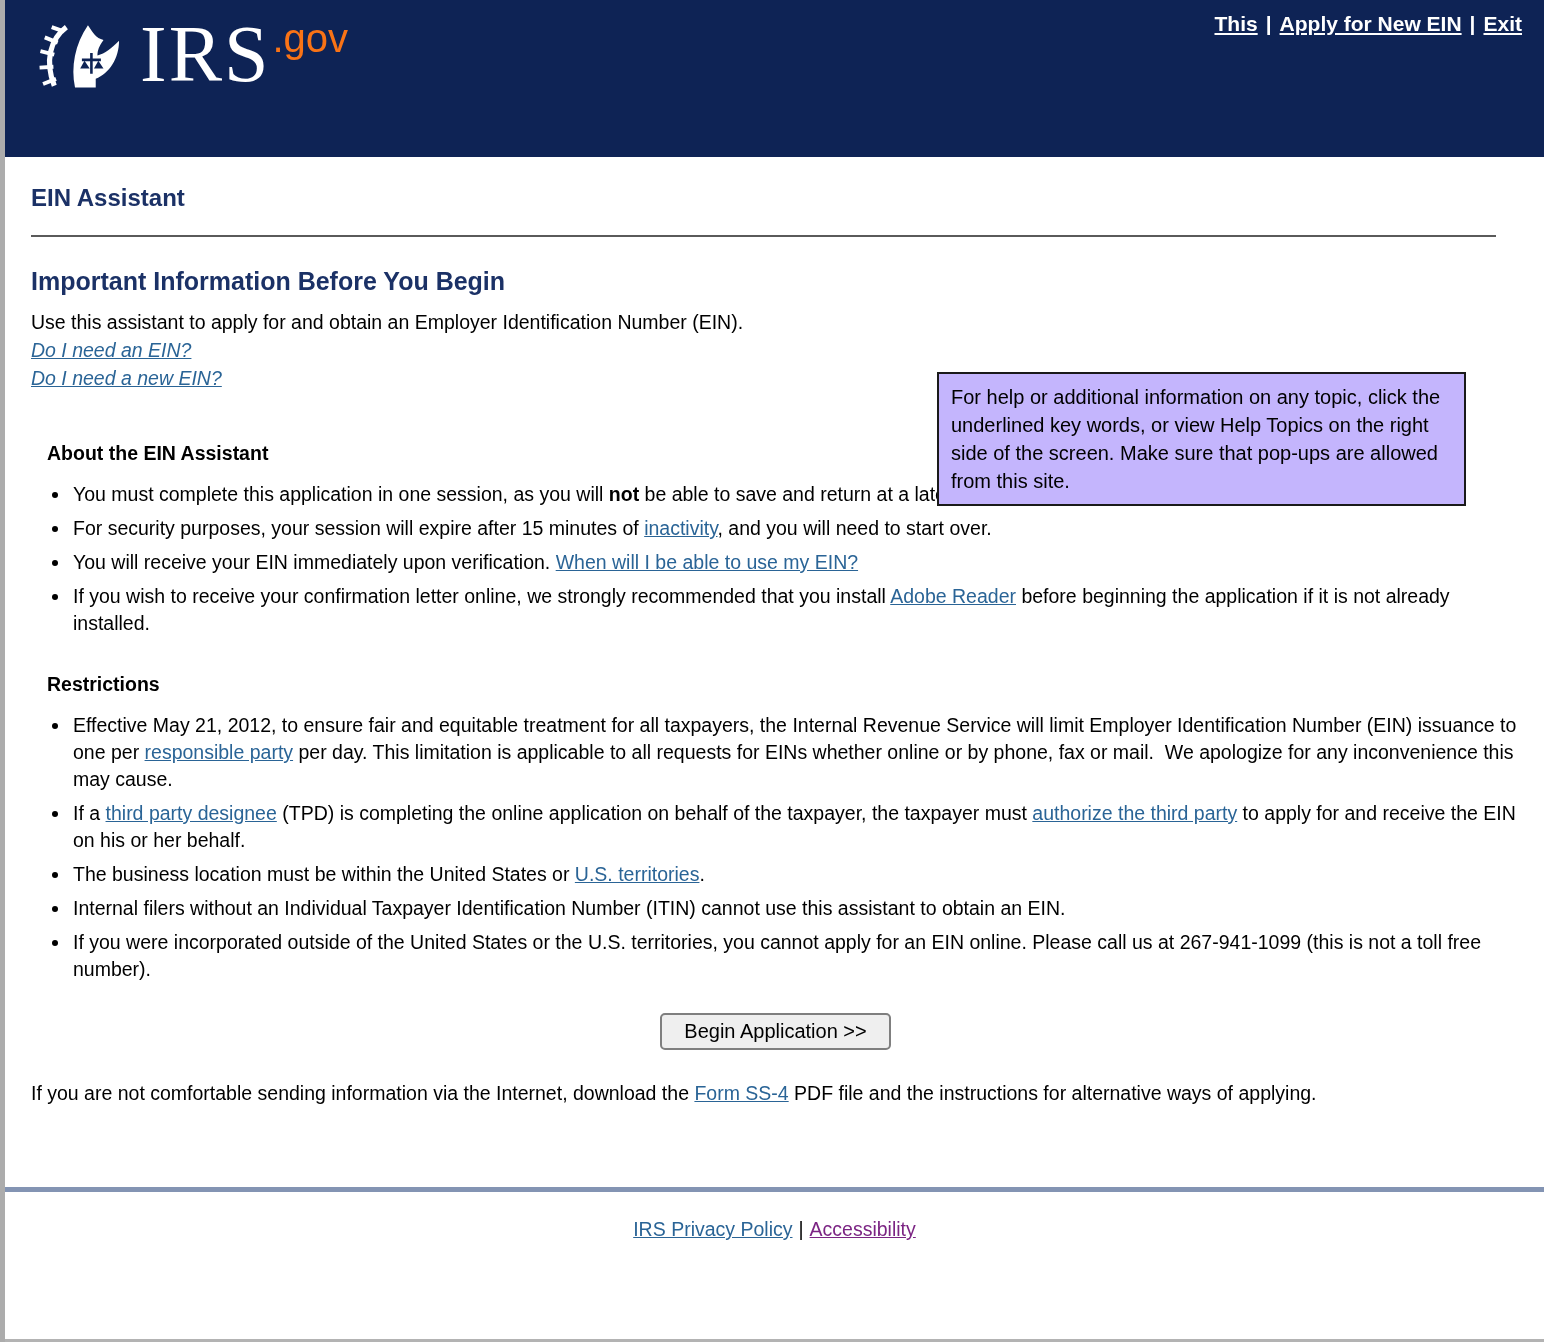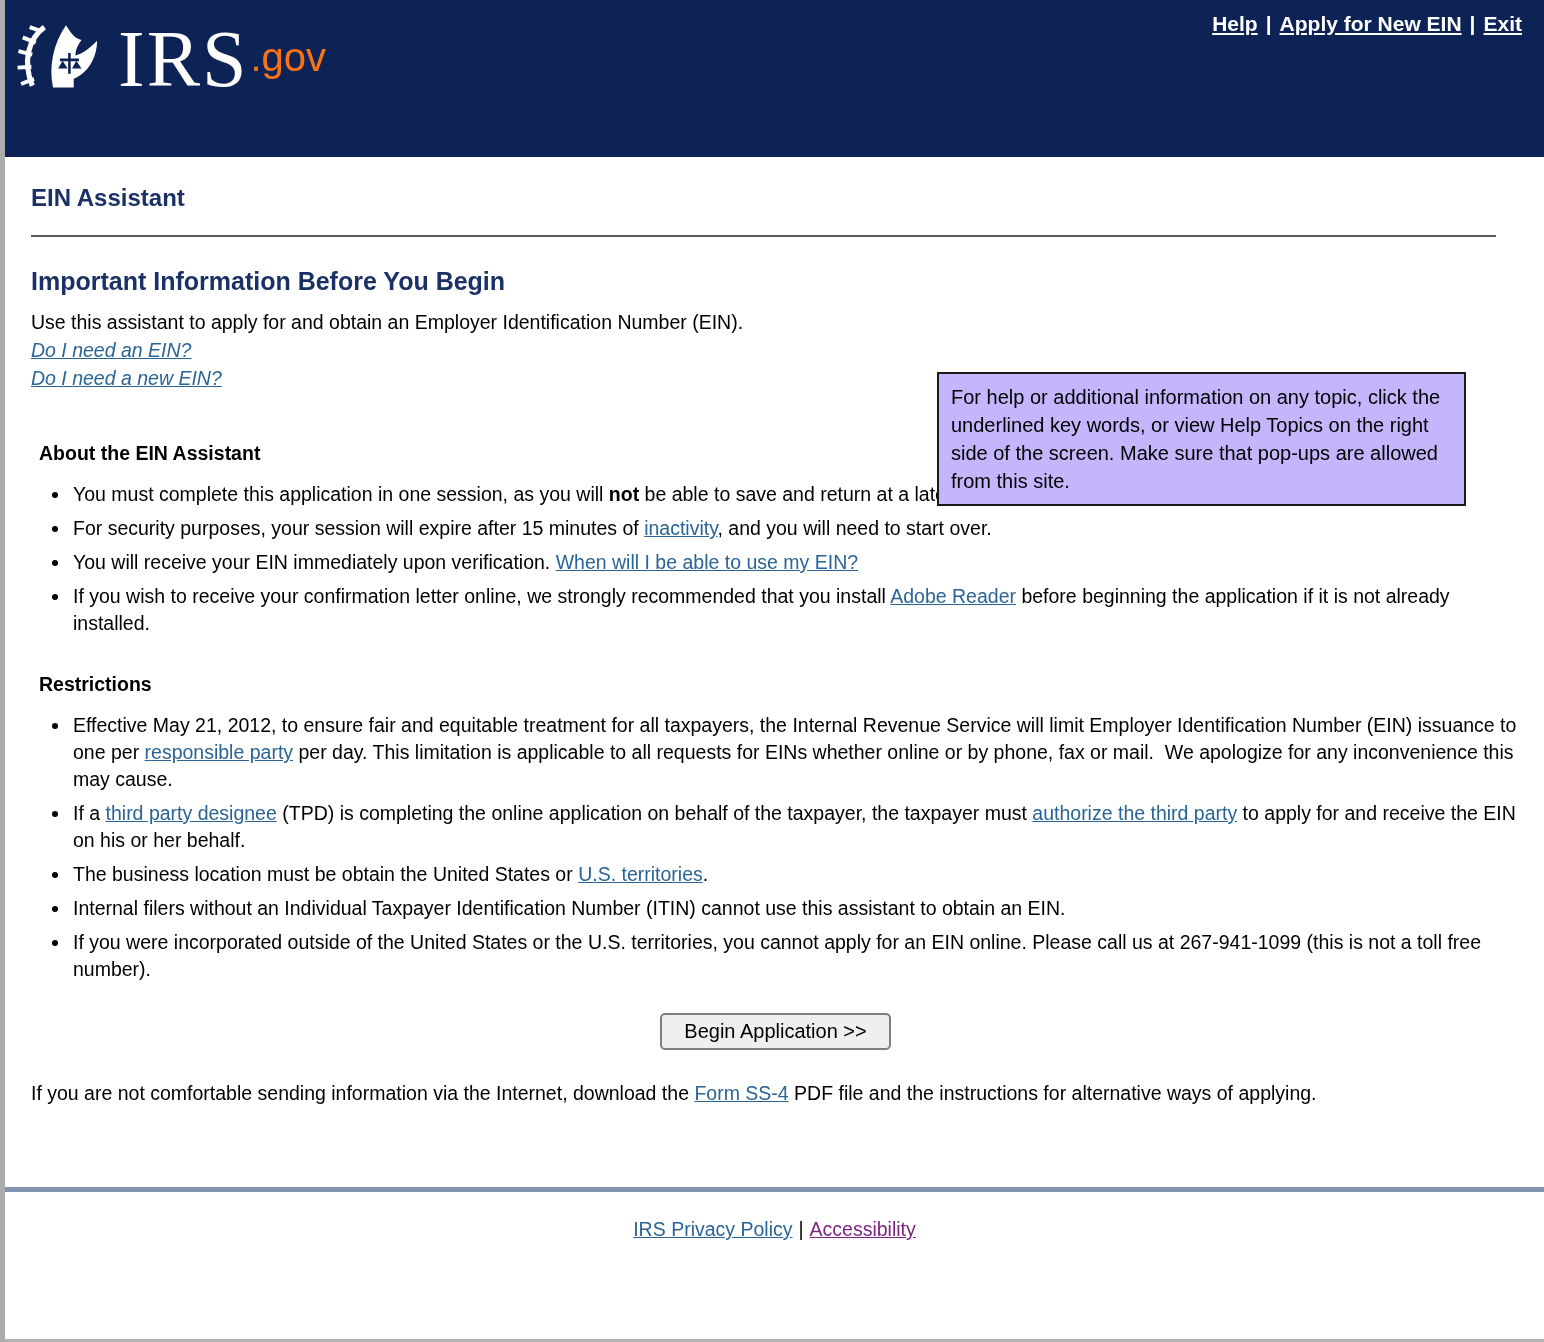--- a/index.html
+++ b/index.html
@@ -19,21 +19,21 @@
     height:157px;
     position:relative;
   }
   .topnav {
     position:absolute; top:12px; right:22px;
     font-size:21px; font-weight:bold; color:#fff;
     white-space:nowrap;
   }
   .topnav a { color:#fff; text-decoration:underline; }
   .topnav .sep { margin:0 8px; text-decoration:none; }
-  .logo { position:absolute; top:20px; left:10px; display:flex; align-items:center; }
+  .logo { position:absolute; top:20px; left:32px; display:flex; align-items:flex-start; }
   .logo svg { width:95px; height:78px; margin-right:8px; }
   .logo .irs-main {
     font-family:"Liberation Serif", serif;
     font-size:80px; line-height:0.85; color:#fff; letter-spacing:2px;
   }
   .logo .irs-suffix {
     font-size:40px; color:#f97316; line-height:1; margin-left:2px;
     font-family:"Liberation Sans", sans-serif;
     position:relative; top:-2px;
   }
@@ -52,21 +52,21 @@
   .intro-links { margin:0; line-height:28px; }
   .intro-links a { display:inline-block;font-style:italic; }
   a.lnk, .intro-links a, .footer-links a {
     color:#2a6496; text-decoration:underline; cursor:pointer;
   }
   .help-box {
     position:absolute; left:932px; top:187px; width:529px;
     background:#c4b5fd; border:2px solid #1a1a1a;
     padding:9px 12px; font-size:20px; line-height:28px; color:#000;
   }
-  h3.sub-heading { font-size:19.5px; font-weight:bold; margin:50px 8px 0; }
+  h3.sub-heading { font-size:19.5px; font-weight:bold; margin:50px 16px 0; }
   h3.sub-heading.restr { margin-top:36px; }
   ul.blist { margin:16px 0 0; padding-left:40px; }
   ul.blist li { line-height:27px; margin-bottom:7px; padding-left:2px; }
   .btn-row { text-align:center; margin-top:30px; }
   button.begin-btn {
     font-family:Liberation Sans, sans-serif;
     font-size:20px; color:#000;
     background:#efefef;
     border:2px solid #7f7f7f; border-radius:5px;
     padding:5px 22px; cursor:pointer;
@@ -94,21 +94,21 @@
       <path d="M34 8 C15 22 9 48 20 76" stroke="#ffffff" stroke-width="6" fill="none"></path>
       <path d="M31 13 l-14 -5 M24 26 l-15 -6 M20 40 l-16 -4 M19 54 l-16 1 M22 68 l-15 6" stroke="#ffffff" stroke-width="4.5" fill="none"></path>
       <path d="M44 78 C39 54 44 28 59 6 C65 15 68 21 77 23 C72 30 70 35 70 41 C79 39 86 33 95 24 C95 44 84 62 68 68 L68 78 Z" fill="#ffffff"></path>
       <path d="M52 46 h22 M63 38 v24" stroke="#0e2355" stroke-width="3" fill="none"></path>
       <path d="M55 47 l-5 9 h11 z M71 47 l-5 9 h11 z" fill="#0e2355"></path>
     </svg>
     <span class="irs-main">IRS</span>
     <span class="irs-suffix">.gov</span>
   </div>
   <div class="topnav">
-    <a href="#">Help</a><span class="sep">|</span><a href="#">Apply for New EIN</a><span class="sep">|</span><a href="#">Exit</a>
+    <a href="#">This</a><span class="sep">|</span><a href="#">Apply for New EIN</a><span class="sep">|</span><a href="#">Exit</a>
   </div>
 </div>
 
 <div class="content">
   <h1 class="page-title">EIN Assistant</h1>
   <hr class="title-rule">
   <h2 class="section-heading">Important Information Before You Begin</h2>
   <p class="intro">Use this assistant to apply for and obtain an Employer Identification Number (EIN).</p>
   <div class="intro-links">
     <a href="#">Do I need an EIN?</a><br>
@@ -122,21 +122,21 @@
     <li><span>You must complete this application in one session, as you will </span><b>not</b><span> be able to save and return at a later time.</span></li>
     <li><span>For security purposes, your session will expire after 15 minutes of </span><a href="#" class="lnk">inactivity</a><span>, and you will need to start over.</span></li>
     <li><span>You will receive your EIN immediately upon verification. </span><a href="#" class="lnk">When will I be able to use my EIN?</a></li>
     <li><span>If you wish to receive your confirmation letter online, we strongly recommended that you install </span><a href="#" class="lnk">Adobe Reader</a><span> before beginning the application if it is not already installed.</span></li>
   </ul>
 
   <h3 class="sub-heading restr">Restrictions</h3>
   <ul class="blist">
     <li><span>Effective May 21, 2012, to ensure fair and equitable treatment for all taxpayers, the Internal Revenue Service will limit Employer Identification Number (EIN) issuance to one per </span><a href="#" class="lnk">responsible party</a><span> per day. This limitation is applicable to all requests for EINs whether online or by phone, fax or mail.&nbsp; We apologize for any inconvenience this may cause.</span></li>
     <li><span>If a </span><a href="#" class="lnk">third party designee</a><span> (TPD) is completing the online application on behalf of the taxpayer, the taxpayer must </span><a href="#" class="lnk">authorize the third party</a><span> to apply for and receive the EIN on his or her behalf.</span></li>
-    <li><span>The business location must be obtain the United States or </span><a href="#" class="lnk">U.S. territories</a><span>.</span></li>
+    <li><span>The business location must be within the United States or </span><a href="#" class="lnk">U.S. territories</a><span>.</span></li>
     <li><span>Internal filers without an Individual Taxpayer Identification Number (ITIN) cannot use this assistant to obtain an EIN.</span></li>
     <li><span>If you were incorporated outside of the United States or the U.S. territories, you cannot apply for an EIN online. Please call us at 267-941-1099 (this is not a toll free number).</span></li>
   </ul>
 
   <div class="btn-row">
     <button class="begin-btn">Begin Application &gt;&gt;</button>
   </div>
 
   <p class="alt-note"><span>If you are not comfortable sending information via the Internet, download the </span><a href="#" class="lnk">Form SS-4</a><span> PDF file and the instructions for alternative ways of applying.</span></p>
 </div>

